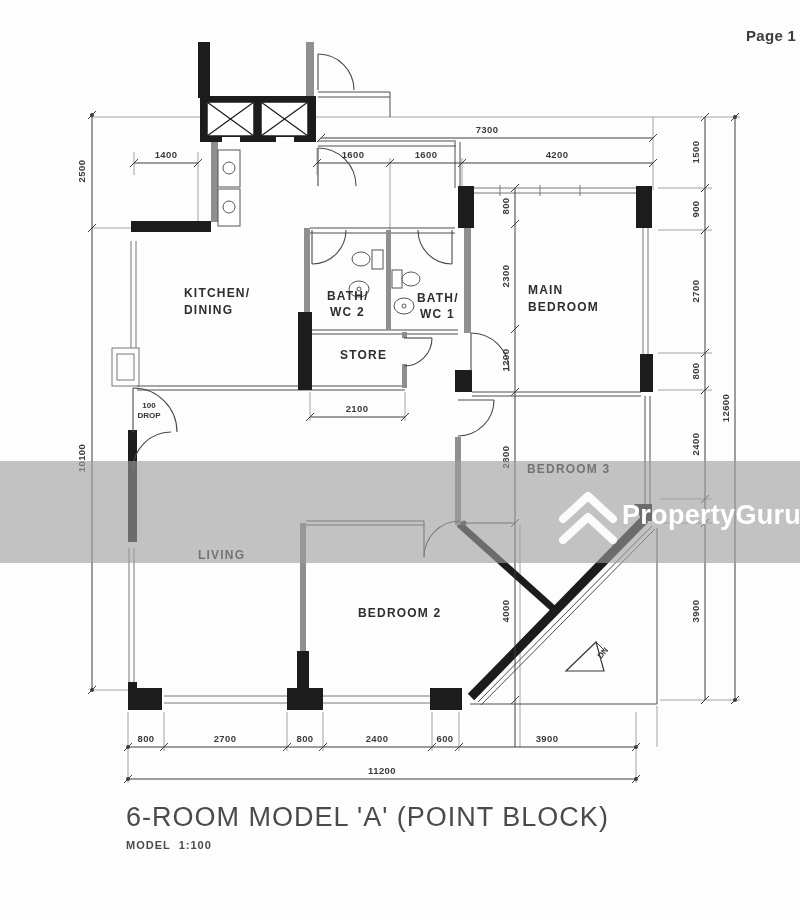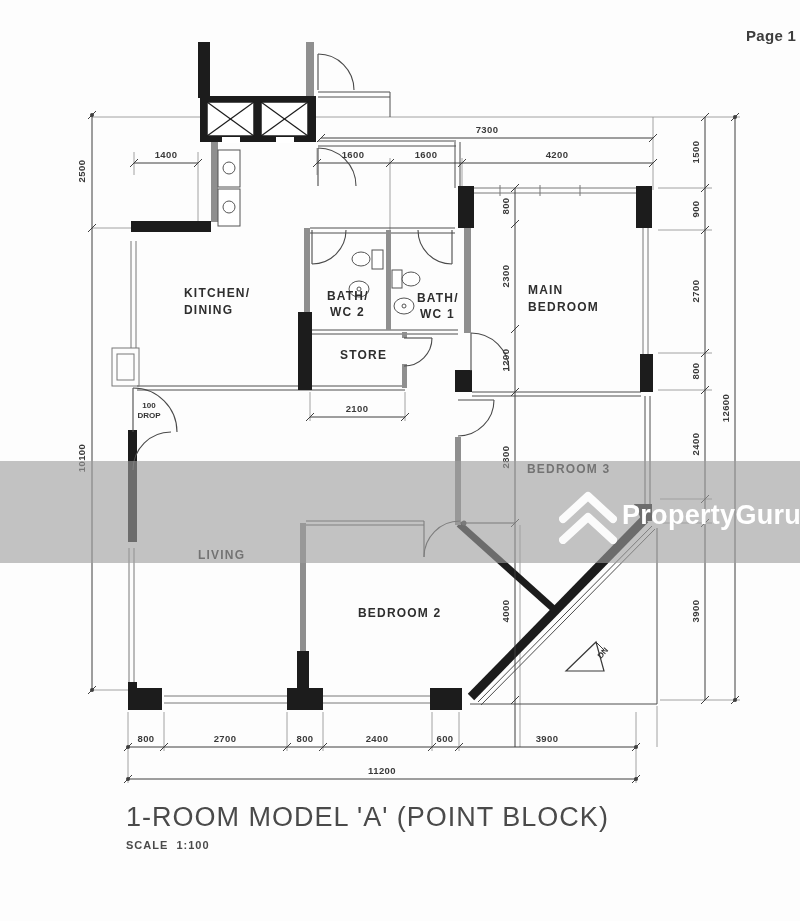--- a/index.html
+++ b/index.html
@@ -299,17 +299,17 @@
       <rect x="0" y="461" width="800" height="102" fill="rgba(158,158,158,0.62)"></rect>
       <g stroke="#ffffff" stroke-width="8" fill="none" stroke-linecap="round" stroke-linejoin="round" opacity="0.95">
         <path d="M563,519 L588,496 L613,519"></path>
         <path d="M563,540 L588,517 L613,540"></path>
       </g>
       <text class="brand" x="622" y="524">PropertyGuru</text>
     </g>
   </svg>
 
   <div class="title-block">
-    <div class="title-main">1-ROOM MODEL 'A' (POINT BLOCK)</div>
-    <div class="title-scale">SCALE  1:100</div>
+    <div class="title-main">6-ROOM MODEL 'A' (POINT BLOCK)</div>
+    <div class="title-scale">MODEL  1:100</div>
   </div>
 
 </div>
 
 </body></html>

